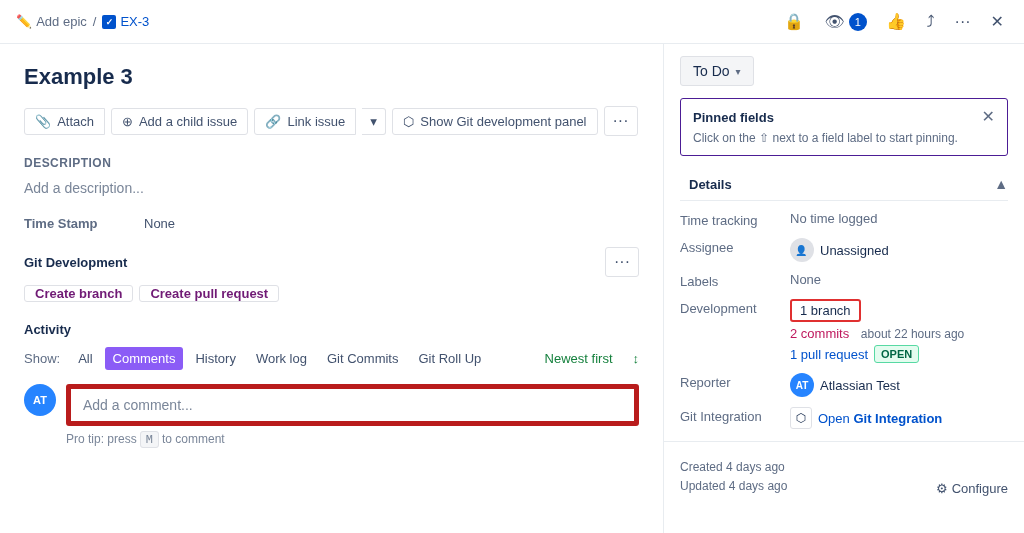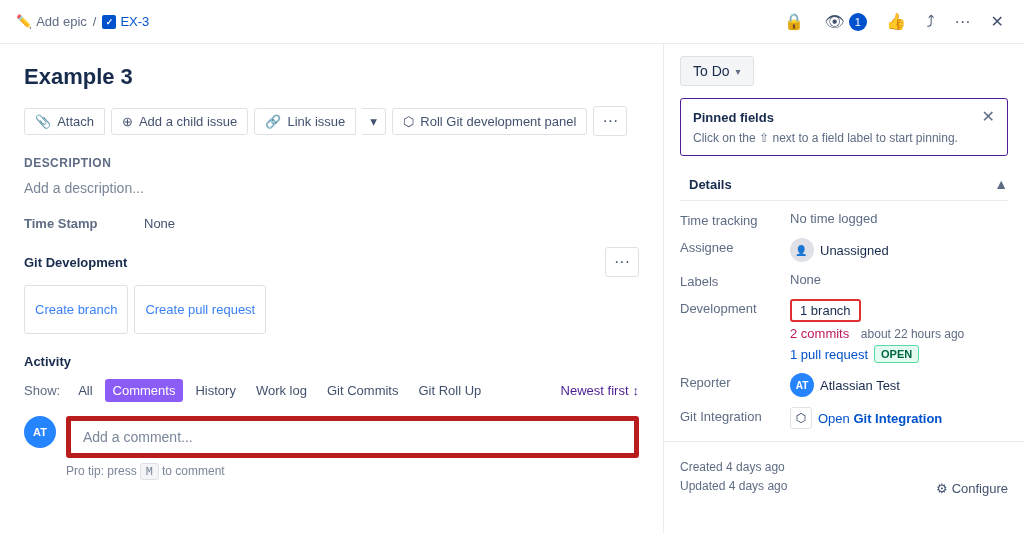--- a/index.html
+++ b/index.html
@@ -41,30 +41,30 @@
     
     
     .field-row { display: flex; align-items: center; margin-bottom: 8px; }
     .field-label { width: 120px; font-size: 13px; font-weight: 600; color: #5e6c84; flex-shrink: 0; }
     .field-value { font-size: 13px; color: #42526e; }
     
     
     .git-dev-header { display: flex; justify-content: space-between; align-items: center; margin-bottom: 8px; margin-top: 16px; }
     .git-dev-title { font-size: 13px; font-weight: 600; color: #172b4d; }
     .git-dev-actions { display: flex; gap: 6px; }
-    .git-btn { padding: 16px 10px; border: 1px solid #dfe1e6; border-radius: 3px; background: #fff; cursor: pointer; font-size: 13px; color: #3b82f6; }
+    .git-btn { padding: 0 10px; border: 1px solid #dfe1e6; border-radius: 3px; background: #fff; cursor: pointer; font-size: 13px; color: #701a75; font-weight: bold; }
 
     
     .activity-section { margin-top: 20px; }
     .activity-header { font-size: 13px; font-weight: 600; color: #172b4d; margin-bottom: 10px; }
     .activity-tabs { display: flex; align-items: center; gap: 4px; margin-bottom: 14px; flex-wrap: wrap; }
     .activity-label { font-size: 13px; color: #5e6c84; margin-right: 6px; }
     .act-tab { padding: 4px 8px; border-radius: 3px; background: none; border: none; cursor: pointer; font-size: 13px; color: #42526e; }
     .act-tab.active { background: #8b5cf6; color: #fff; }
-    .sort-btn { margin-left: auto; display: flex; align-items: center; gap: 4px; background: none; border: none; cursor: pointer; font-size: 13px; color: #4c1d95; }
+    .sort-btn { margin-left: auto; display: flex; align-items: center; gap: 20px; background: none; border: none; cursor: pointer; font-size: 13px; color: #15803d; }
 
     
     .comment-row { display: flex; gap: 10px; align-items: flex-start; margin-bottom: 6px; }
     .avatar { width: 32px; height: 32px; border-radius: 50%; background: #2684ff; display: flex; align-items: center; justify-content: center; color: #fff; font-size: 11px; font-weight: 700; flex-shrink: 0; }
     .comment-input { flex: 1; padding: 8px 12px; border: 5px solid #b91c1c; border-radius: 3px; font-size: 14px; color: #7a8699; cursor: text; background: #fff; }
     .pro-tip { font-size: 12px; color: #7a8699; margin-left: 42px; }
     .pro-tip kbd { background: #f4f5f7; border: 1px solid #dfe1e6; border-radius: 3px; padding: 1px 5px; font-size: 11px; }
 
     
     .right-panel { width: 360px; flex-shrink: 0; overflow-y: auto; background: #fff; padding: 0; }
@@ -165,21 +165,21 @@
           <span>⊕</span>
           <span>Add a child issue</span>
         </button>
         <button class="action-btn link-btn">
           <span>🔗</span>
           <span>Link issue</span>
         </button>
         <button class="dropdown-btn">▾</button>
         <button class="action-btn">
           <span>⬡</span>
-          <span>Roll Git development panel</span>
+          <span>Show Git development panel</span>
         </button>
         <button class="more-btn">···</button>
       </div>
 
       <div class="section-label">Description</div>
       <div class="description-placeholder">Add a description...</div>
 
       <div class="field-row" style="margin-top: 16px;">
         <div class="field-label">Time Stamp</div>
         <div class="field-value">None</div>

